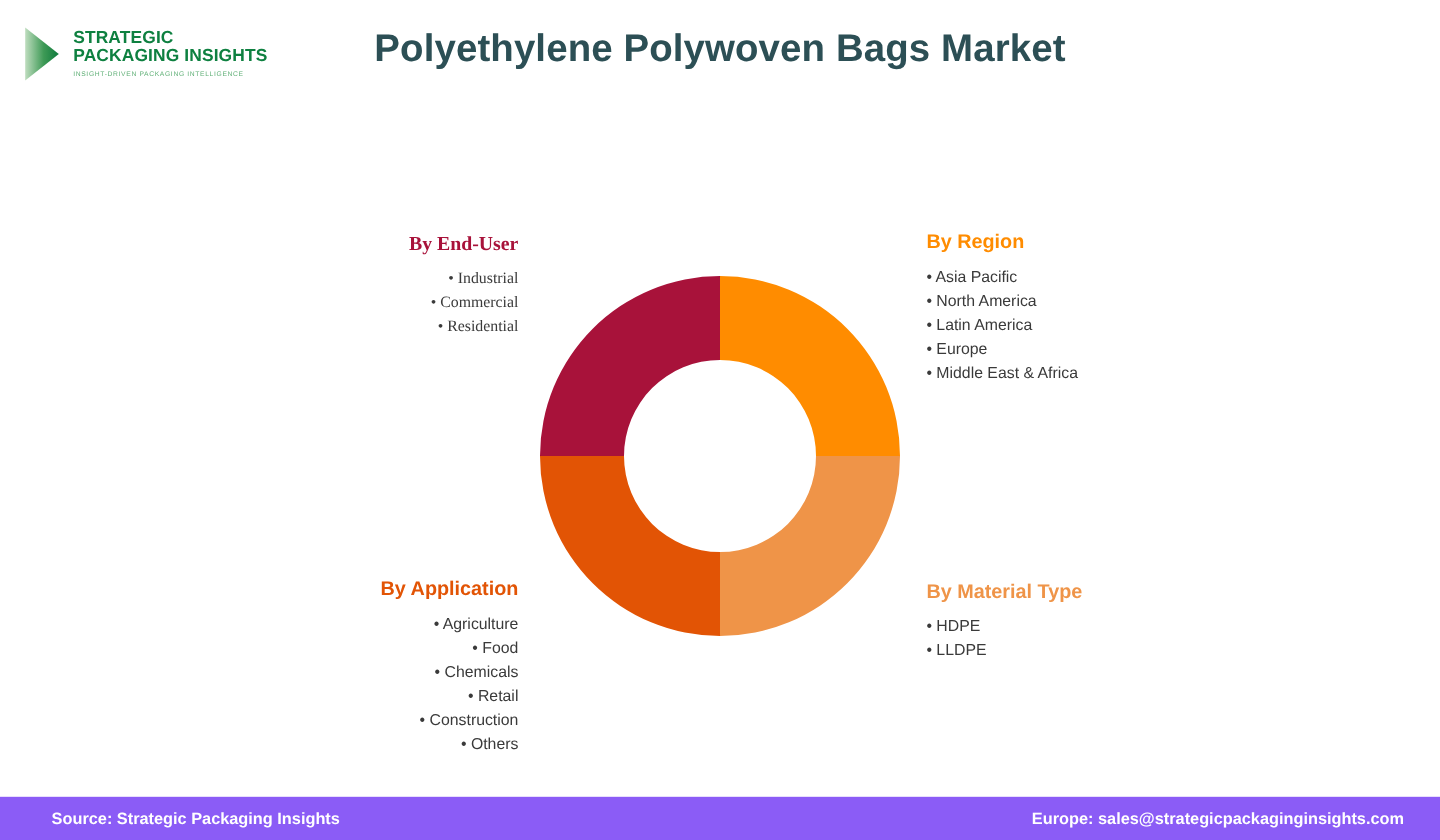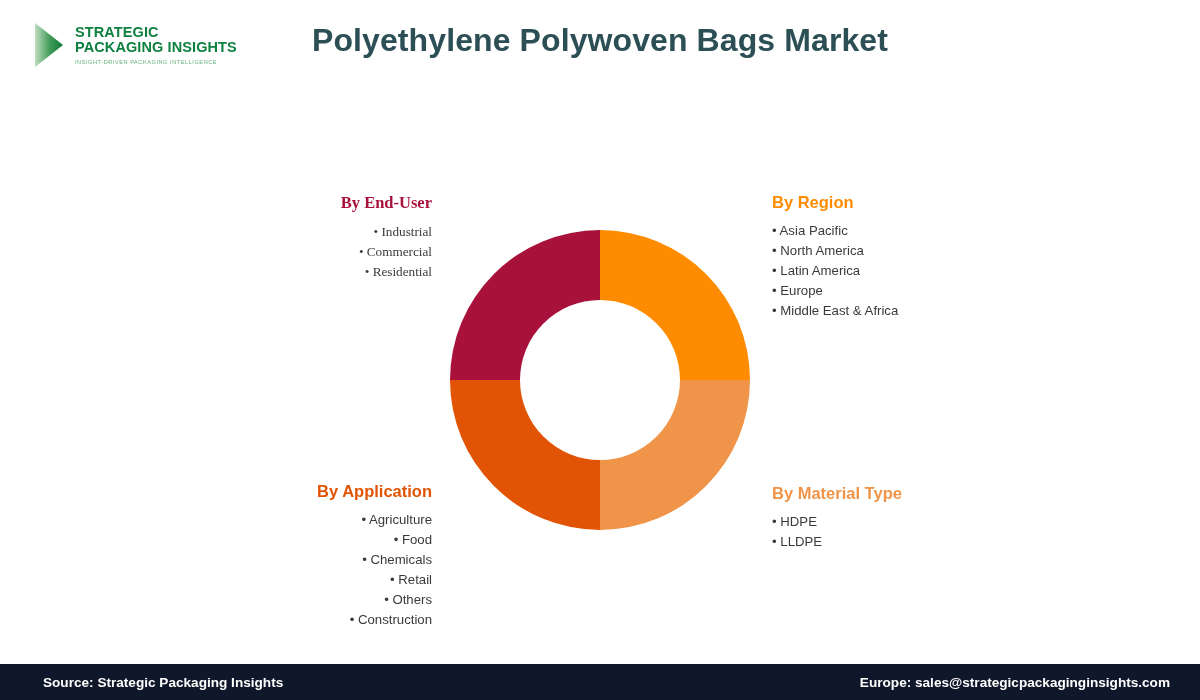--- a/index.html
+++ b/index.html
@@ -15,21 +15,21 @@
   .page {
     position: relative;
     width: 1200px;
     height: 700px;
     background: #ffffff;
   }
 
   
   .logo {
     position: absolute;
-    left: 29px;
+    left: 15px;
     top: 14px;
     width: 196px;
     height: 62px;
     display: flex;
     align-items: center;
   }
   .logo-mark {
     width: 40px;
     height: 52px;
     flex: 0 0 auto;
@@ -184,31 +184,31 @@
     </ul>
   </div>
 
   <div class="seg left seg-app">
     <div class="seg-head" style="color: rgb(226, 84, 5);">By Application</div>
     <ul class="seg-list">
       <li><span class="bullet">•</span> <span>Agriculture</span></li>
       <li><span class="bullet">•</span> <span>Food</span></li>
       <li><span class="bullet">•</span> <span>Chemicals</span></li>
       <li><span class="bullet">•</span> <span>Retail</span></li>
+      <li><span class="bullet">•</span> <span>Construction</span></li>
       <li><span class="bullet">•</span> <span>Others</span></li>
-      <li><span class="bullet">•</span> <span>Construction</span></li>
     </ul>
   </div>
 
   <div class="seg right seg-material">
     <div class="seg-head" style="color: rgb(239, 148, 72);">By Material Type</div>
     <ul class="seg-list">
       <li><span class="bullet">•</span> <span>HDPE</span></li>
       <li><span class="bullet">•</span> <span>LLDPE</span></li>
     </ul>
   </div>
 
-  <div class="footer" style="background: #0f172a; padding-left: 43px;">
+  <div class="footer" style="background: #8b5cf6; padding-left: 43px;">
     <span>Source: Strategic Packaging Insights</span>
     <span>Europe: sales@strategicpackaginginsights.com</span>
   </div>
 
 </div>
 
 </body></html>

